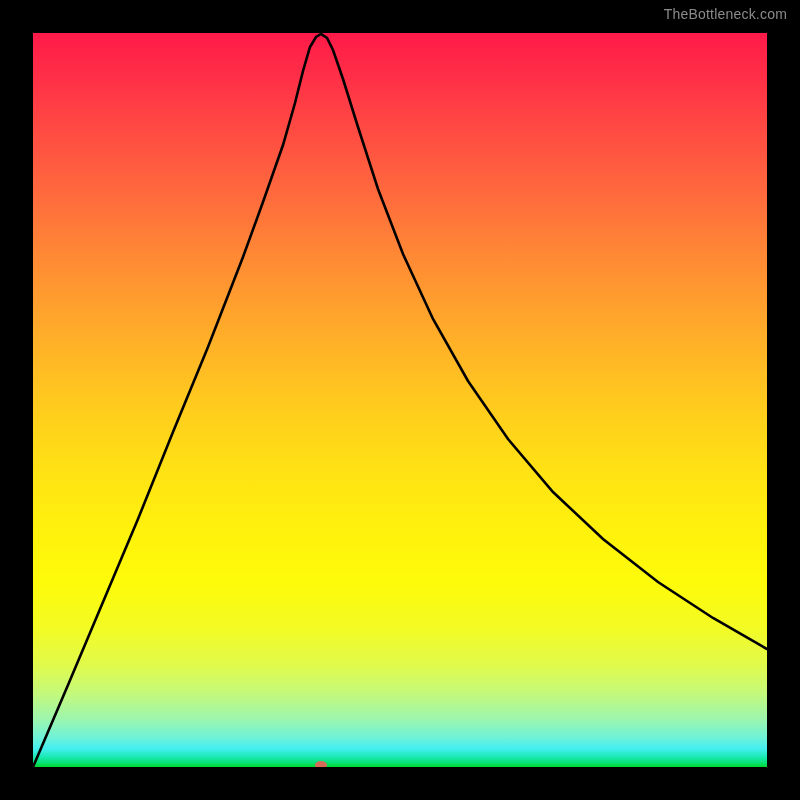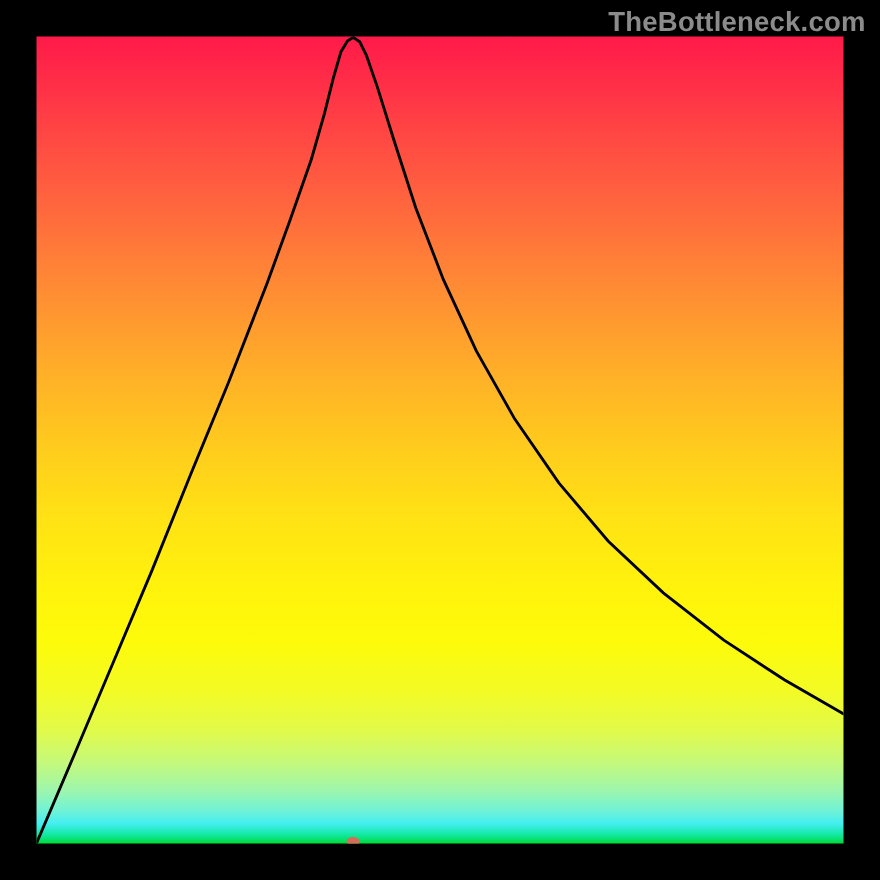--- a/index.html
+++ b/index.html
@@ -56,22 +56,22 @@
   }
   .curve-svg {
     position: absolute;
     inset: 0;
   }
   .watermark {
     position: absolute;
     top: 6px;
     right: 13px;
     color: #8b8b8b;
-    font-size: 25px;
-    font-weight: 700;
+    font-size: 14px;
+    font-weight: 400;
     letter-spacing: 0.2px;
     user-select: none;
     text-align: center;
   }
 </style>
 </head>
 <body>
 
 <div class="frame">
 

